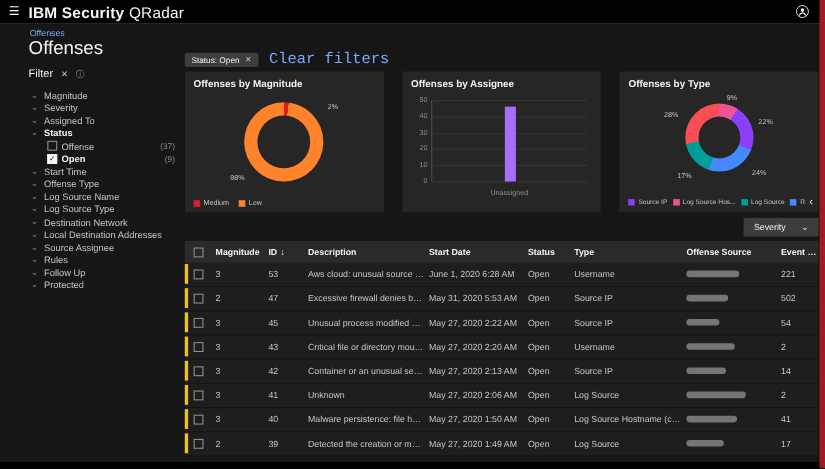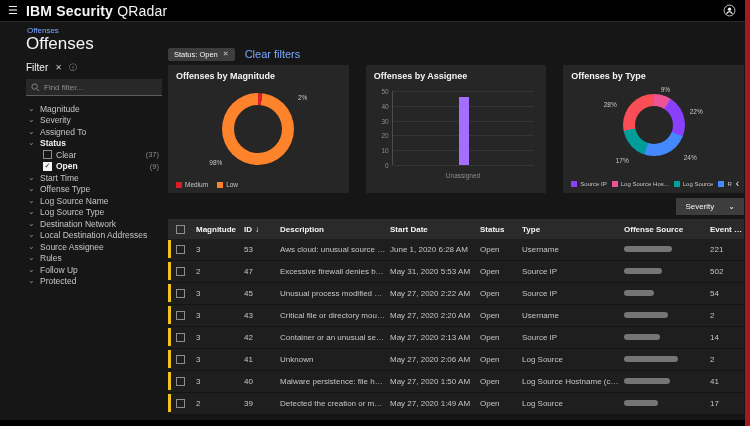--- a/index.html
+++ b/index.html
@@ -41,21 +41,21 @@
   .cb { width:9px; height:9px; border:1px solid #8d8d8d; display:inline-flex; align-items:center;
         justify-content:center; font-size:7px; flex:none; cursor:pointer; background:transparent; color:transparent; }
   .cb.checked { background:#f4f4f4; border-color:#f4f4f4; color:#161616; }
 
   
   .main { position:absolute; left:168px; top:46px; width:576px; }
   .filterbar { height:16px; display:flex; align-items:center; gap:10px; }
   .chip { background:#3d3d3d; color:#f4f4f4; font-size:7.5px; border-radius:2px; padding:2px 6px;
           display:inline-flex; align-items:center; gap:5px; cursor:pointer; }
   .chip-x { font-size:7px; color:#c6c6c6; }
-  .clear { color:#78a9ff; font-size:11px; text-decoration:none; cursor:pointer; }
+  .clear { color:#78a9ff; font-size:14px; text-decoration:none; cursor:pointer;font-family:Liberation Mono, monospace; }
 
   
   .charts { margin-top:3px; display:flex; gap:17px; height:128px; }
   .card { flex:1; background:#262626; position:relative; padding:6px 8px; overflow:visible; }
   .card h2 { font-size:9px; font-weight:bold; color:#f4f4f4; }
   .donut-wrap { position:relative; width:72px; height:72px; margin:12px auto 0; }
   .donut { width:100%; height:100%; border-radius:50%; position:relative; cursor:pointer; }
   .donut::after { content:""; position:absolute; inset:12px; border-radius:50%; background:#262626; }
   .donut-wrap.small { width:62px; height:62px; margin-top:13px; }
   .dlbl { position:absolute; font-size:6.5px; color:#c6c6c6; white-space:nowrap; }
@@ -116,47 +116,40 @@
 
   <a class="breadcrumb">Offenses</a>
   <h1 class="page-title">Offenses</h1>
 
   <aside class="sidebar">
     <div class="filter-head">
       <span class="filter-title">Filter</span>
       <span class="filter-x">✕</span>
       <span class="info">ⓘ</span>
     </div>
-    <div class="search">
-      <svg width="9" height="9" viewBox="0 0 10 10">
-        <circle cx="4" cy="4" r="3" fill="none" stroke="#8d8d8d" stroke-width="1"></circle>
-        <line x1="6.4" y1="6.4" x2="9" y2="9" stroke="#8d8d8d" stroke-width="1"></line>
-      </svg>
-      <input placeholder="Find filter..." style="">
-    </div>
     <div class="tree">
         <div class="tree-item">
           <span class="chev">⌄</span>
           <span class="tlabel">Magnitude</span>
         </div>
         <div class="tree-item">
           <span class="chev">⌄</span>
           <span class="tlabel">Severity</span>
         </div>
         <div class="tree-item">
           <span class="chev">⌄</span>
           <span class="tlabel">Assigned To</span>
         </div>
         <div class="tree-item expanded">
           <span class="chev">⌄</span>
           <span class="tlabel">Status</span>
         </div>
         <div class="tree-item child">
           <span class="cb"></span>
-          <span class="tlabel">Clear</span>
+          <span class="tlabel">Offense</span>
           <span class="tcount">(37)</span>
         </div>
         <div class="tree-item child checked">
           <span class="cb checked">✓</span>
           <span class="tlabel">Open</span>
           <span class="tcount">(9)</span>
         </div>
         <div class="tree-item">
           <span class="chev">⌄</span>
           <span class="tlabel">Start Time</span>

